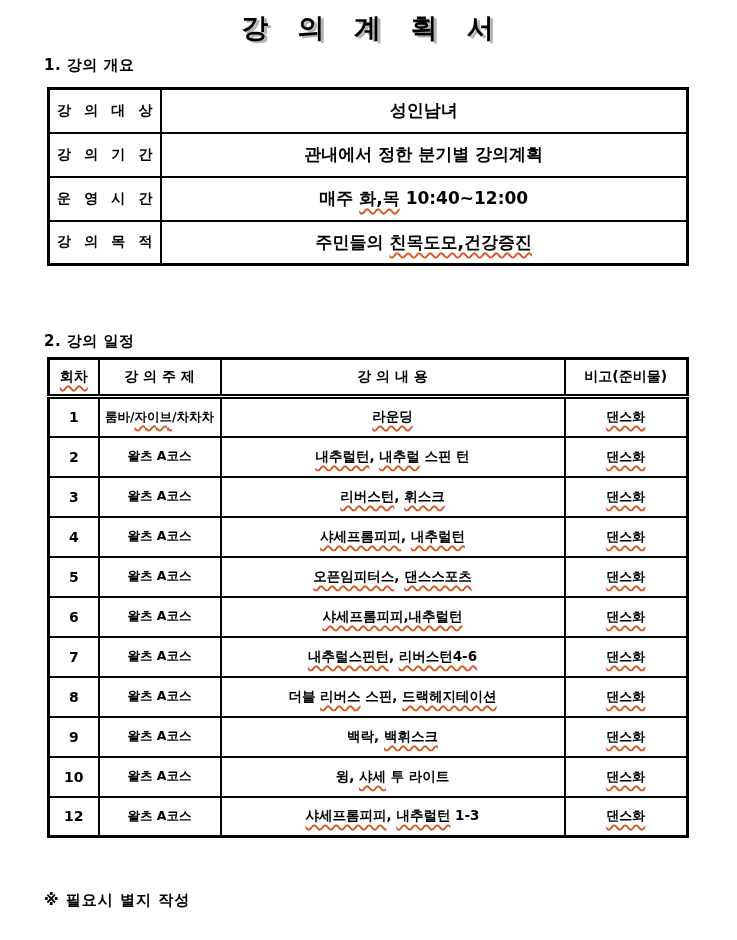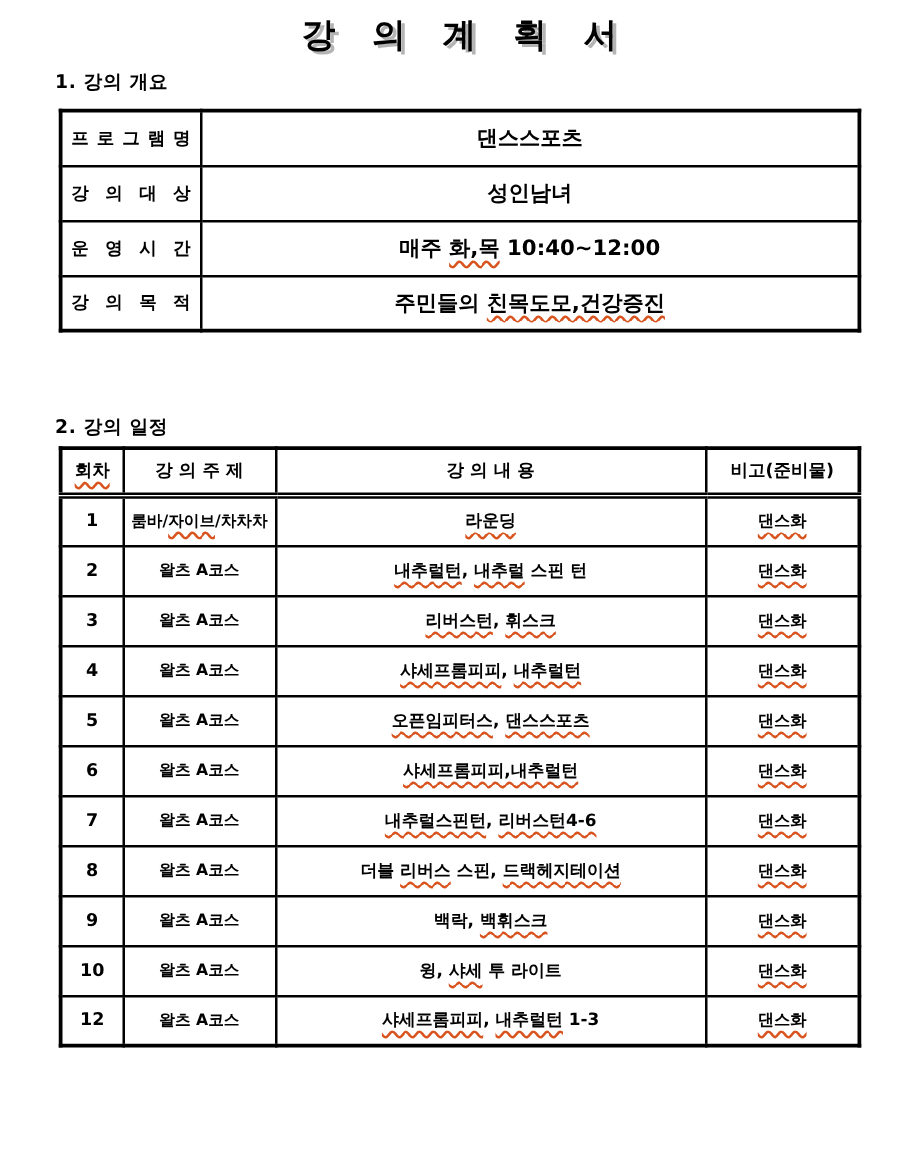--- a/index.html
+++ b/index.html
@@ -62,26 +62,26 @@
 
   <div class="sec-heading s1">1. 강의 개요</div>
 
   <table class="overview">
     <colgroup>
       <col style="width:112px">
       <col style="width:527px">
     </colgroup>
     <tbody id="overview-body">
         <tr class="ov-row">
-          <th class="ov-label">프 로 그 램 명</th>
-          <td class="ov-value"><span>댄스스포츠</span></td>
+          <th class="ov-label">강 의 대 상</th>
+          <td class="ov-value"><span>성인남녀</span></td>
         </tr>
         <tr class="ov-row">
-          <th class="ov-label">강 의 대 상</th>
-          <td class="ov-value"><span>성인남녀</span></td>
+          <th class="ov-label">강 의 기 간</th>
+          <td class="ov-value"><span>관내에서 정한 분기별 강의계획</span></td>
         </tr>
         <tr class="ov-row">
           <th class="ov-label">운 영 시 간</th>
           <td class="ov-value"><span>매주 </span><span class="missp">화,목</span><span> 10:40~12:00</span></td>
         </tr>
         <tr class="ov-row">
           <th class="ov-label">강 의 목 적</th>
           <td class="ov-value"><span>주민들의 </span><span class="missp">친목도모,건강증진</span></td>
         </tr>
       </tbody>
@@ -167,14 +167,15 @@
         </tr>
         <tr>
           <td class="sch-no">12</td>
           <td class="sch-topic"><span>왈츠 A코스</span></td>
           <td class="sch-content"><span class="missp">샤세프롬피피</span><span>, </span><span class="missp">내추럴턴</span><span> 1-3</span></td>
           <td class="sch-note"><span class="missp">댄스화</span></td>
         </tr>
       </tbody>
   </table>
 
+  <div class="footnote">※ 필요시 별지 작성</div>
 
 </div>
 
 </body></html>

